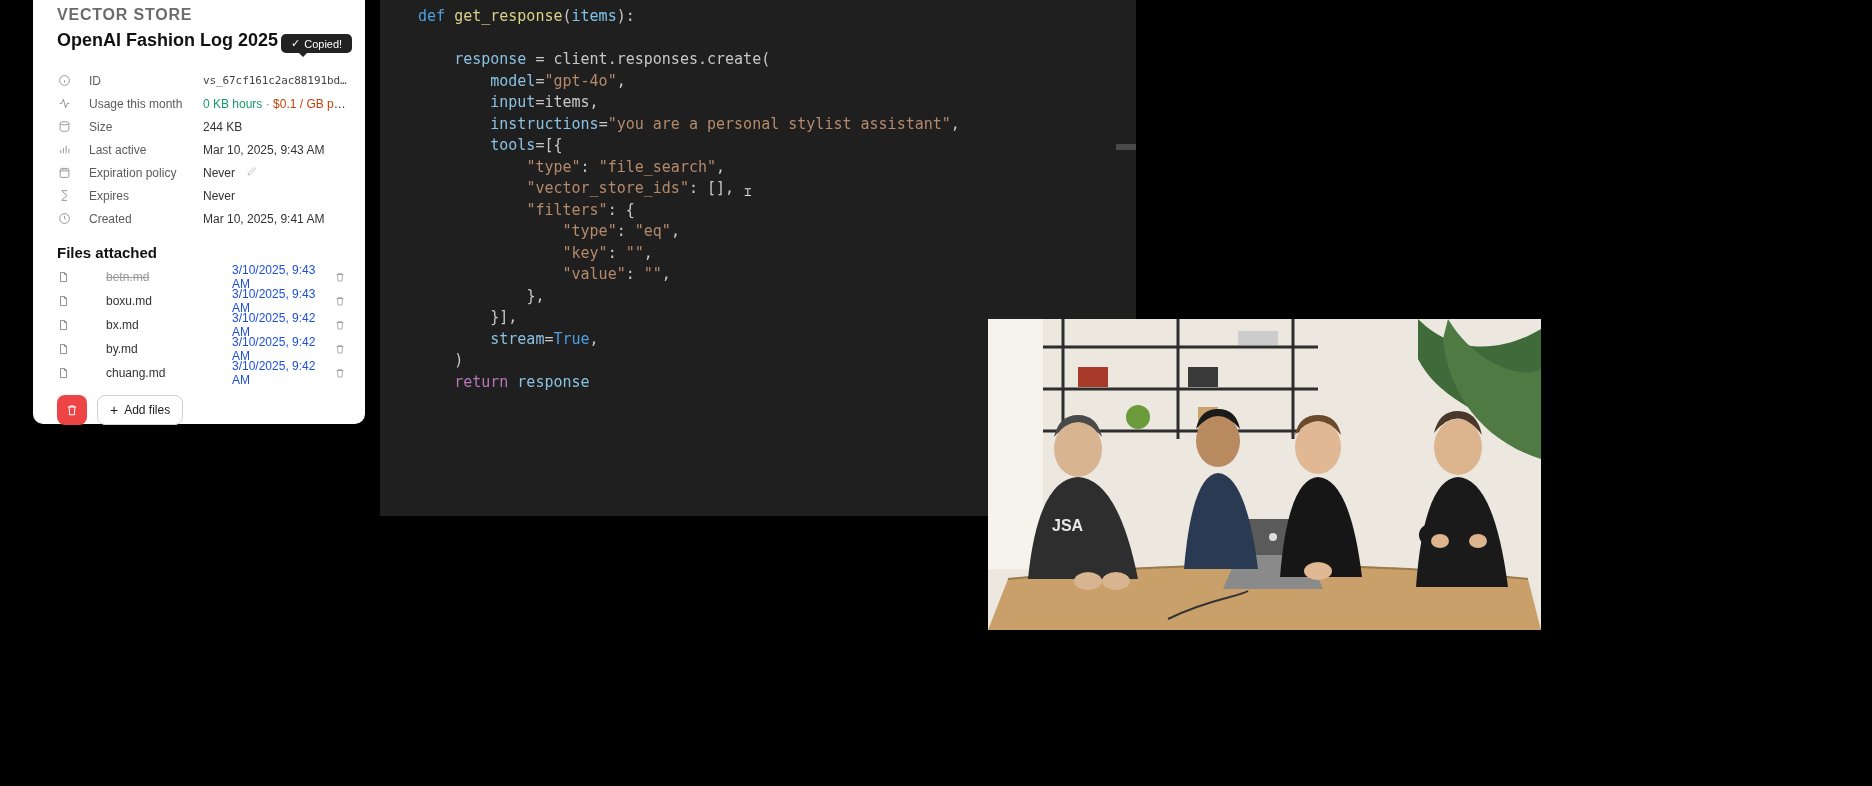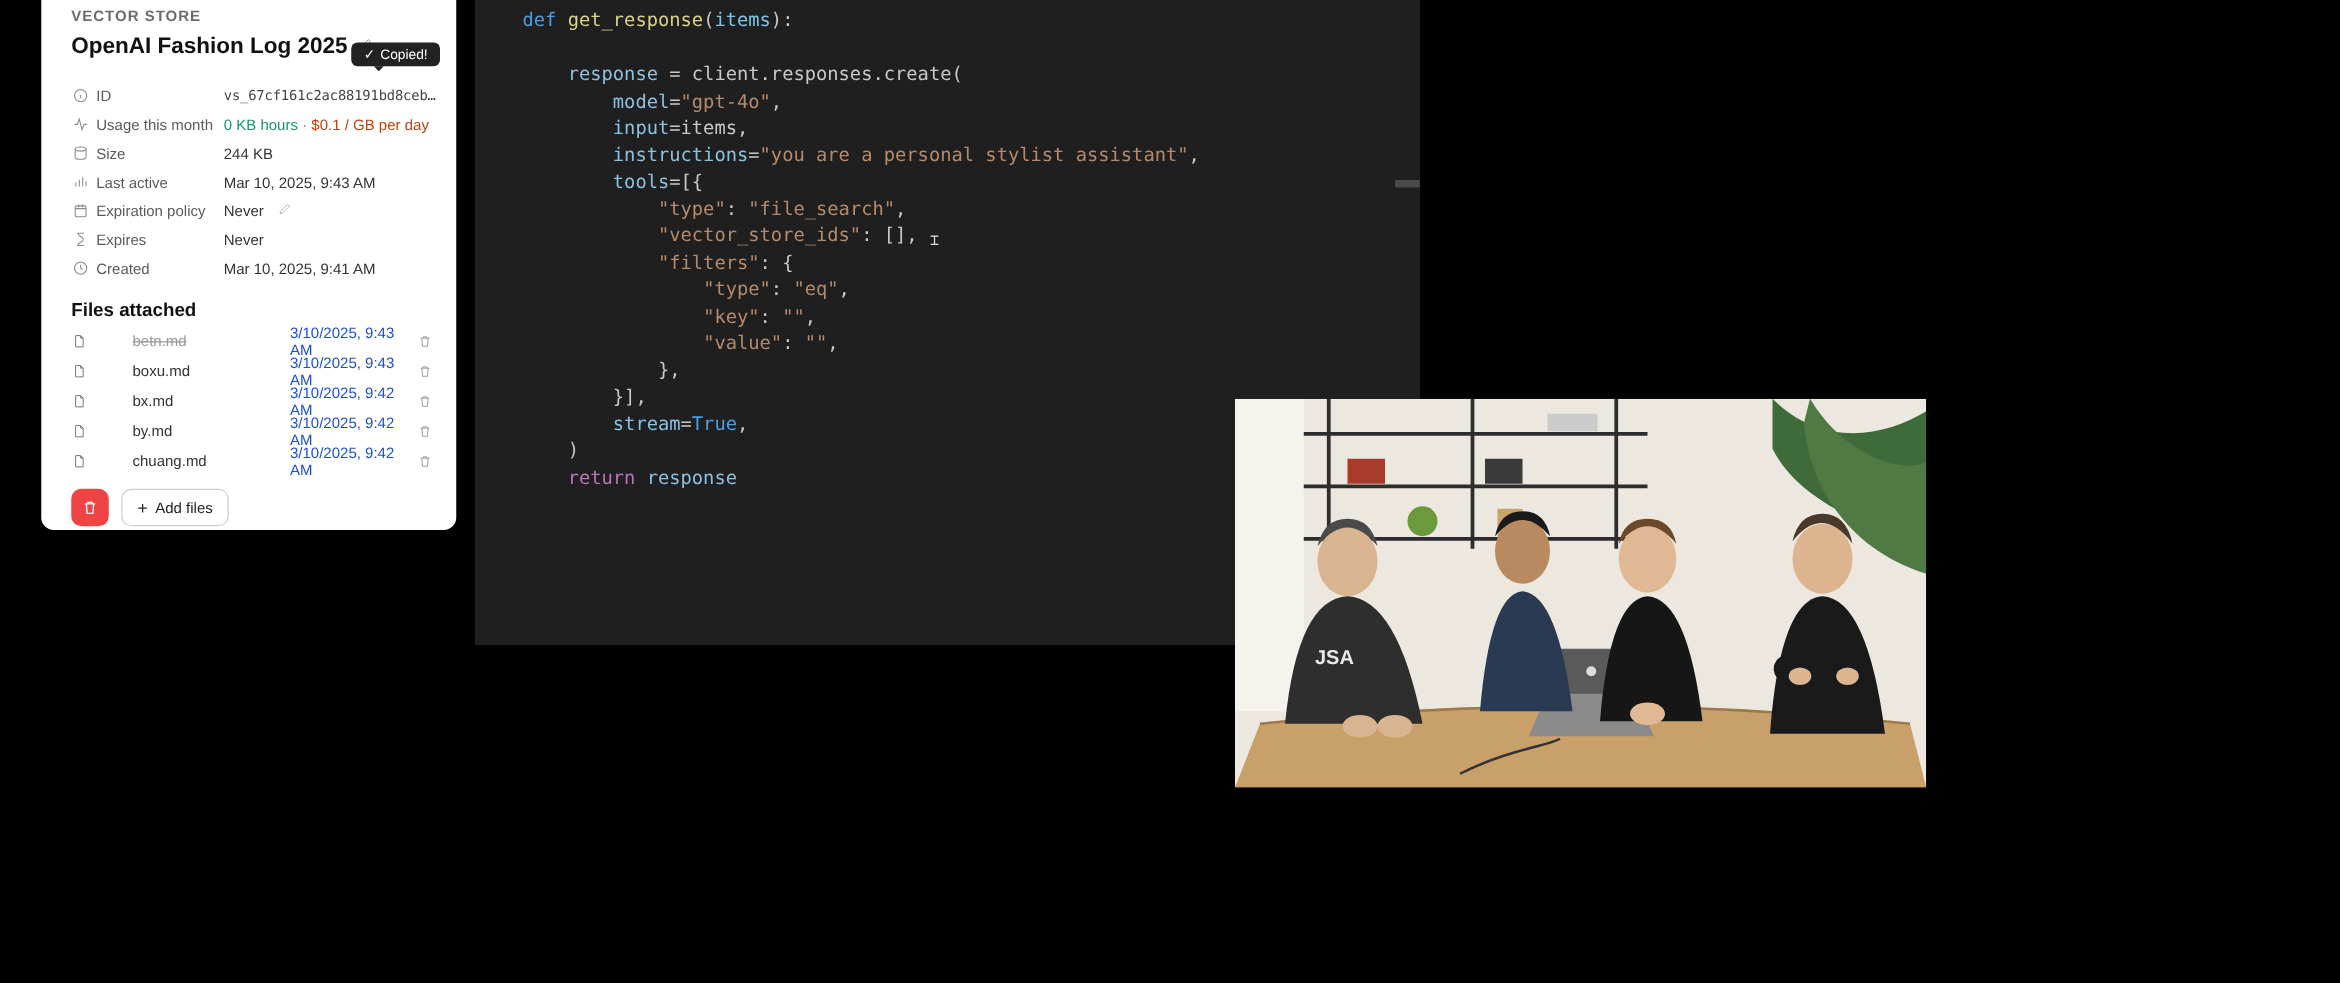--- a/index.html
+++ b/index.html
@@ -13,38 +13,38 @@
     left: 33px; top: 0;
     width: 332px; height: 424px;
     background: #fff;
     border-radius: 0 0 10px 10px;
     box-shadow: 0 4px 14px rgba(0,0,0,.25);
     padding: 0 0 8px 0;
     color: #1a1a1a;
     font-size: 13px;
   }
   .panel-inner { padding: 6px 16px 0 24px; position: relative; }
-  .eyebrow { font-size: 12px; letter-spacing: .8px; color: #6b6b6b; font-weight: 600; }
+  .eyebrow { font-size: 16px; letter-spacing: .8px; color: #6b6b6b; font-weight: 600; }
   .title-row { display: flex; align-items: center; gap: 8px; margin-top: 6px; text-align: center; }
   .title { font-size: 18px; font-weight: 700; color: #111; }
   .edit-icon svg { width: 13px; height: 13px; stroke: #555; }
   .copied-pill {
     position: absolute; top: 34px; left: 248px;
     background: #222; color: #fff; font-size: 11px;
     padding: 3px 10px; border-radius: 5px;
     display: flex; align-items: center; gap: 4px;
   }
   .copied-pill::after {
     content: ""; position: absolute; bottom: -4px; left: 18px;
     border: 4px solid transparent; border-top-color: #222; border-bottom: none;
   }
 
   .meta-list { margin-top: 18px; }
   .meta-row {
-    display: flex; align-items: center; gap: 6px;
+    display: flex; align-items: center; gap: 18px;
     height: 23px; font-size: 12px;
   }
   .meta-row .icon-slot { width: 14px; height: 14px; display:flex; align-items:center; justify-content:center; color:#8a8a8a; }
   .meta-row .icon-slot svg { width: 13px; height: 13px; stroke: currentColor; fill: none; stroke-width: 1.6; }
   .meta-label { width: 96px; color: #5b5b5b; }
   .meta-value { color: #333; flex: 1; white-space: nowrap; overflow: hidden; text-overflow: ellipsis; }
   .meta-value.idmono { font-family: ui-monospace, SFMono-Regular, Menlo, monospace; font-size: 11px; letter-spacing: -.1px; color:#444; }
   .usage-hours { color: #159a6c; }
   .usage-sep { color:#7a7a7a; }
   .usage-price { color:#c2410c; }

